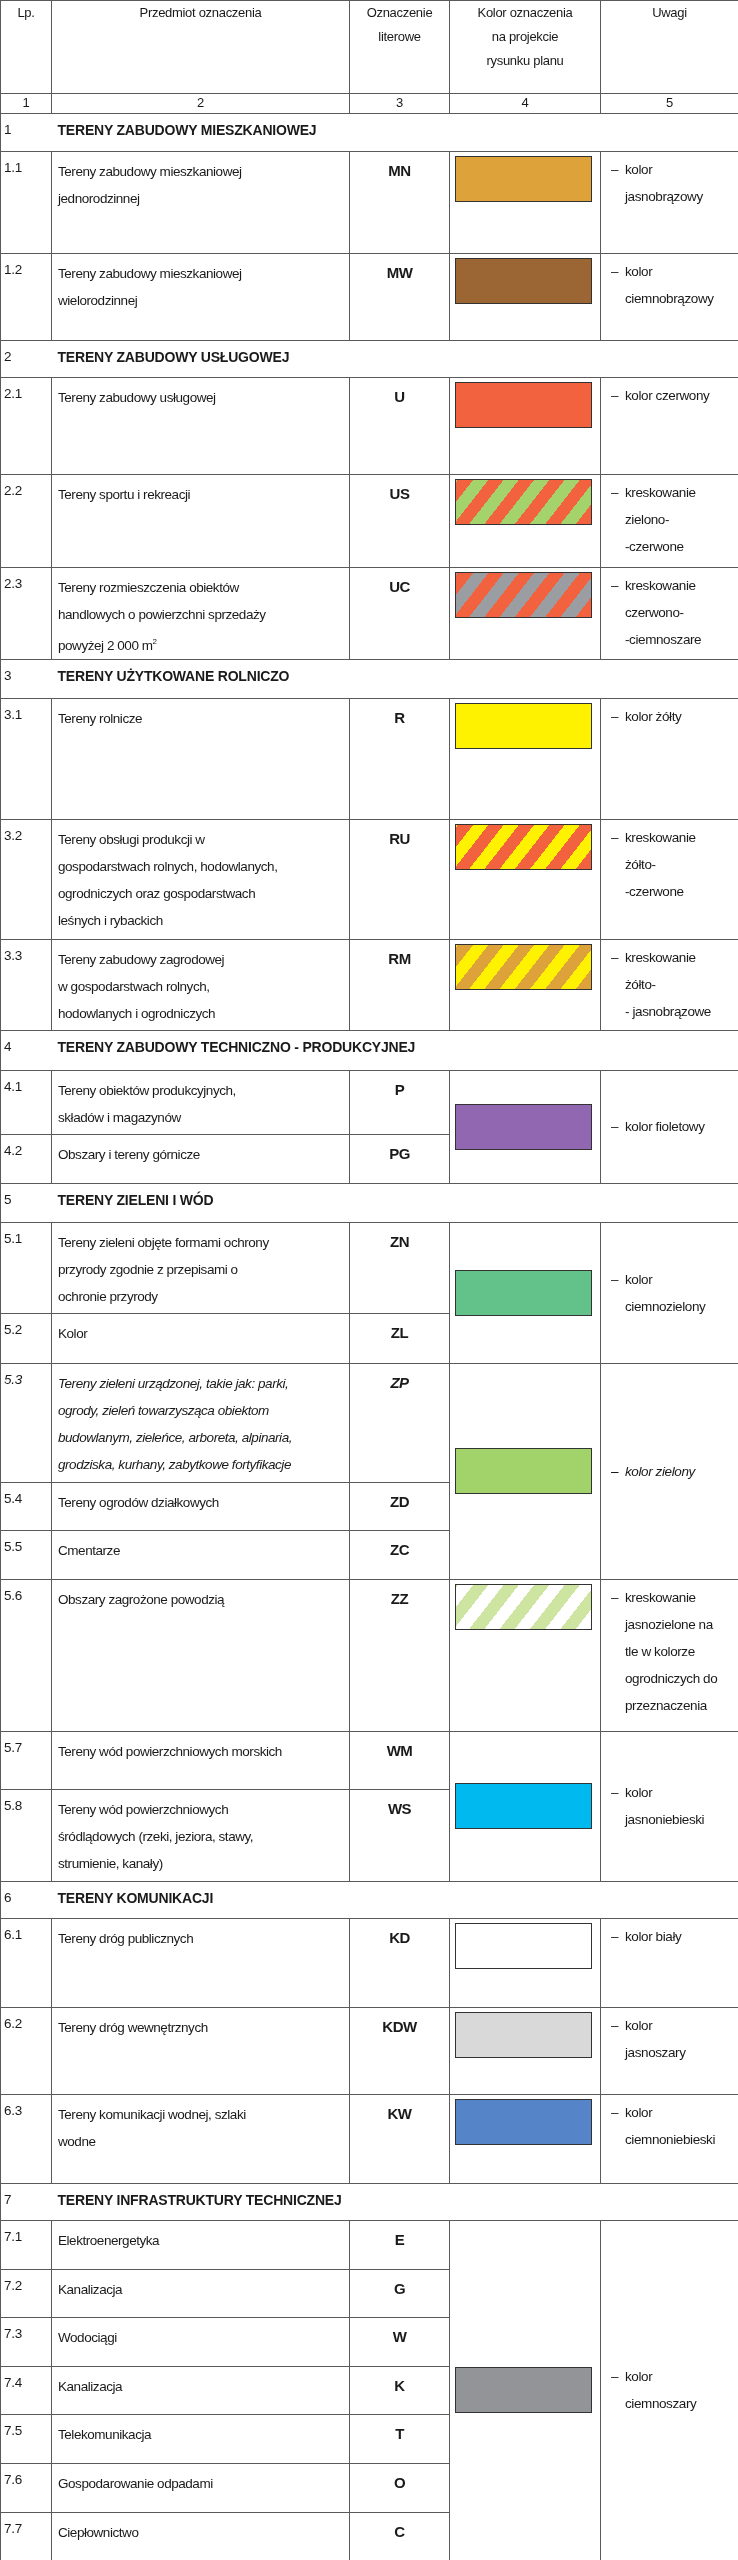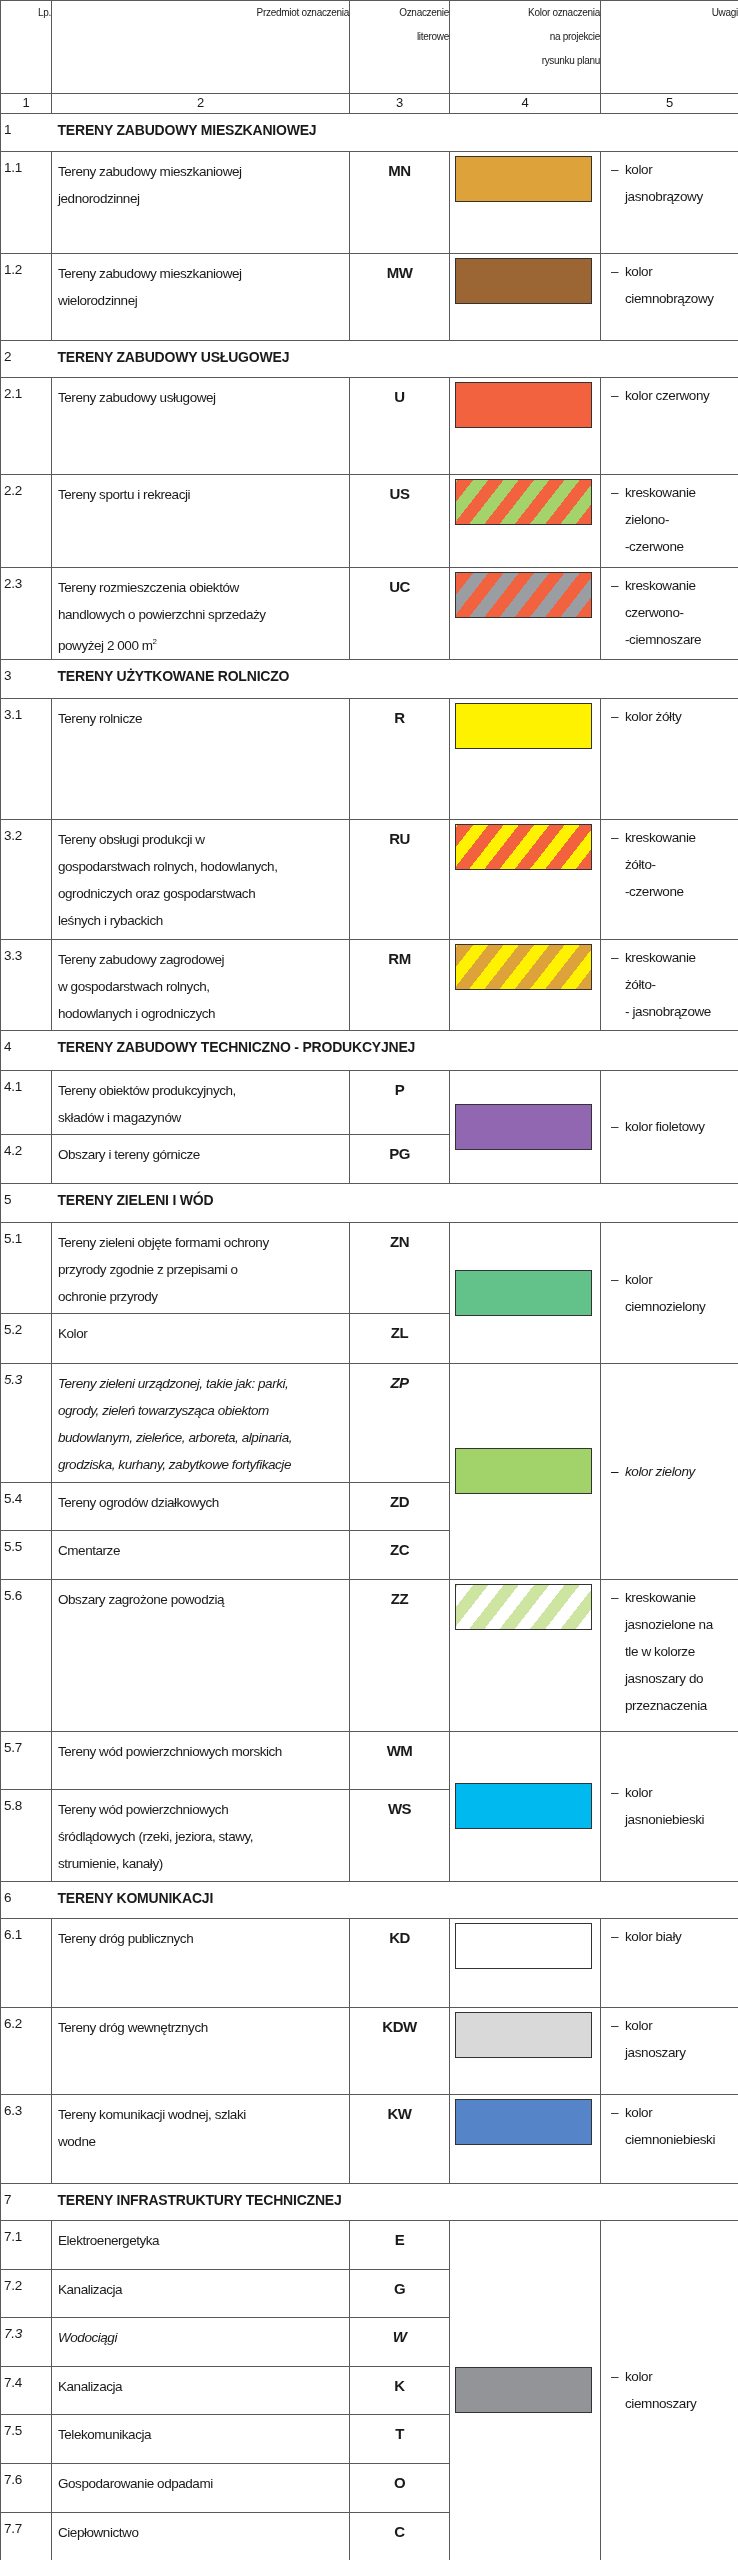--- a/index.html
+++ b/index.html
@@ -1,20 +1,20 @@
 <!DOCTYPE html>
 <html><head>
 <meta charset="utf-8">
 <style>
   html, body { margin:0; padding:0; background:#ffffff; }
   body { width:738px; height:2560px; overflow:hidden; font-family:"Liberation Sans", sans-serif; color:#1a1a1a; }
   table.legend { border-collapse:collapse; width:738px; table-layout:fixed; }
   table.legend td, table.legend th { border:1px solid #5a5a5a; padding:0; vertical-align:top; font-weight:normal; }
   col.c1 { width:51px; } col.c2 { width:298px; } col.c3 { width:100px; } col.c4 { width:151px; } col.c5 { width:138px; }
-  .hdr th { vertical-align:middle; text-align:right; font-size:10px; line-height:24px; font-weight:normal; letter-spacing:-0.3px; }
+  .hdr th { vertical-align:middle; text-align:center; font-size:13px; line-height:24px; font-weight:normal; letter-spacing:-0.3px; }
   .nums td { text-align:center; vertical-align:middle; font-size:13px; line-height:18px; }
   .sec td { vertical-align:top; }
   .sec .lp { padding:8px 0 0 3px; font-size:13.5px; }
   .sec .title { padding:8px 0 0 6px; font-size:14px; font-weight:bold; letter-spacing:-0.2px; }
   .item .lp { padding:8px 0 0 3px; font-size:13.5px; letter-spacing:-0.3px; }
   .item .desc { padding:6px 4px 0 6px; font-size:13.5px; line-height:27px; letter-spacing:-0.45px; }
   .item .desc div { white-space:nowrap; }
   .item .code { text-align:center; font-weight:bold; font-size:15px; padding-top:10px; letter-spacing:-0.5px; }
   .item .sw { padding:0; }
   .item .rem { font-size:13.5px; line-height:27px; letter-spacing:-0.4px; padding:4px 0 0 0; }
@@ -288,21 +288,21 @@
           <div><span>Obszary zagrożone powodzią</span></div>
         </td>
         <td class="code">ZZ</td>
         <td class="sw" rowspan="1">
           <div class="swatch" style="background:repeating-linear-gradient(-52deg,#ffffff 0 12px,#cde5a0 12px 24px);"></div>
         </td>
         <td class="rem" rowspan="1">
           <div class="line first"><span class="dash">–</span><span>kreskowanie</span></div>
           <div class="line"><span>jasnozielone na</span></div>
           <div class="line"><span>tle w kolorze</span></div>
-          <div class="line"><span>jasnoszary do</span></div>
+          <div class="line"><span>ogrodniczych do</span></div>
           <div class="line"><span>przeznaczenia</span></div>
         </td>
       </tr>
       <tr class="item" style="height: 58px; margin-left: 25px;">
         <td class="lp">5.7</td>
         <td class="desc">
           <div><span>Tereny wód powierzchniowych morskich</span></div>
         </td>
         <td class="code">WM</td>
         <td class="sw middle" rowspan="2">
@@ -386,21 +386,21 @@
           <div class="line"><span>ciemnoszary</span></div>
         </td>
       </tr>
       <tr class="item" style="height: 48px;">
         <td class="lp">7.2</td>
         <td class="desc">
           <div><span>Kanalizacja</span></div>
         </td>
         <td class="code">G</td>
       </tr>
-      <tr class="item" style="height: 49px; font-style: italic;">
+      <tr class="item" style="height: 49px;">
         <td class="lp">7.3</td>
         <td class="desc">
           <div><span>Wodociągi</span></div>
         </td>
         <td class="code">W</td>
       </tr>
       <tr class="item" style="height: 48px;">
         <td class="lp">7.4</td>
         <td class="desc">
           <div><span>Kanalizacja</span></div>

